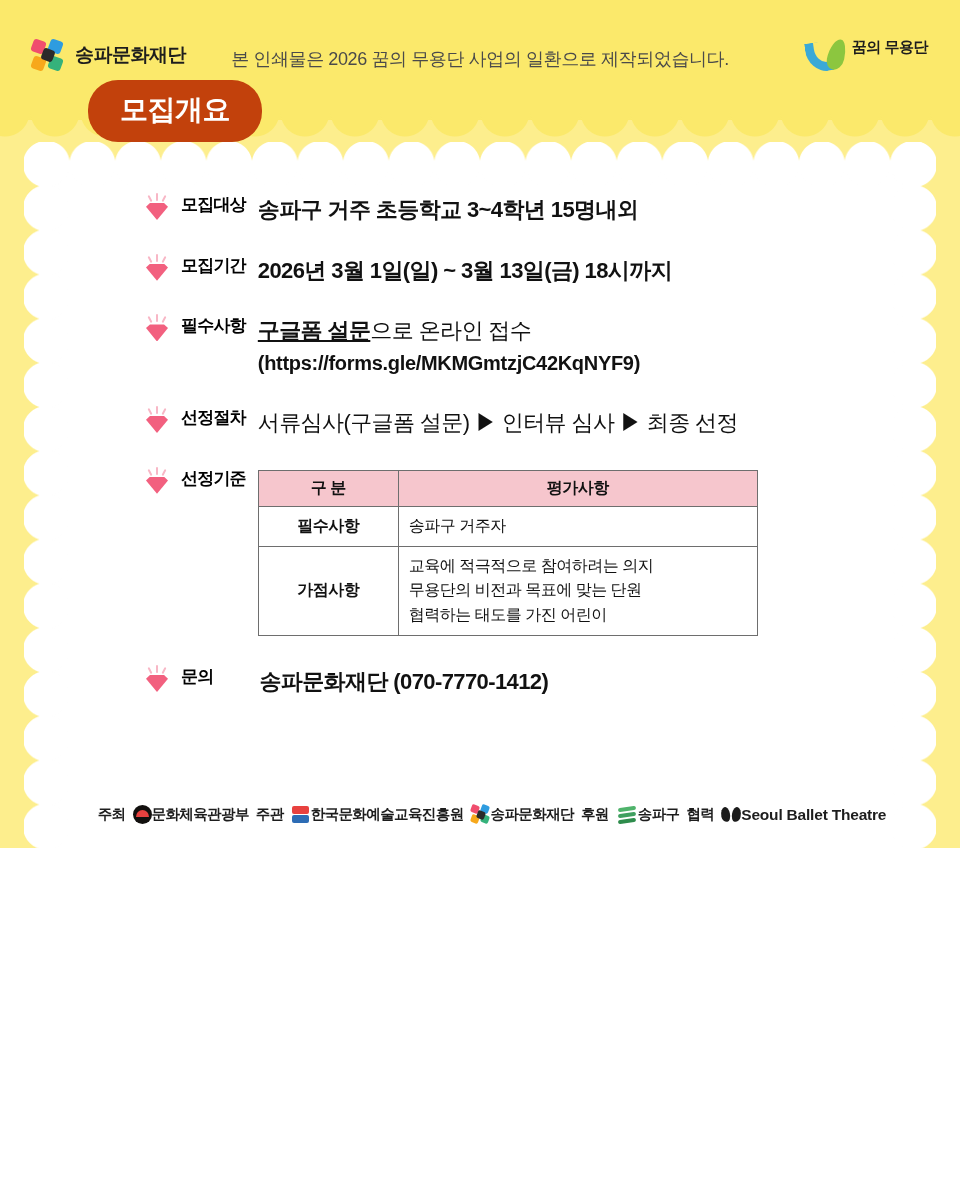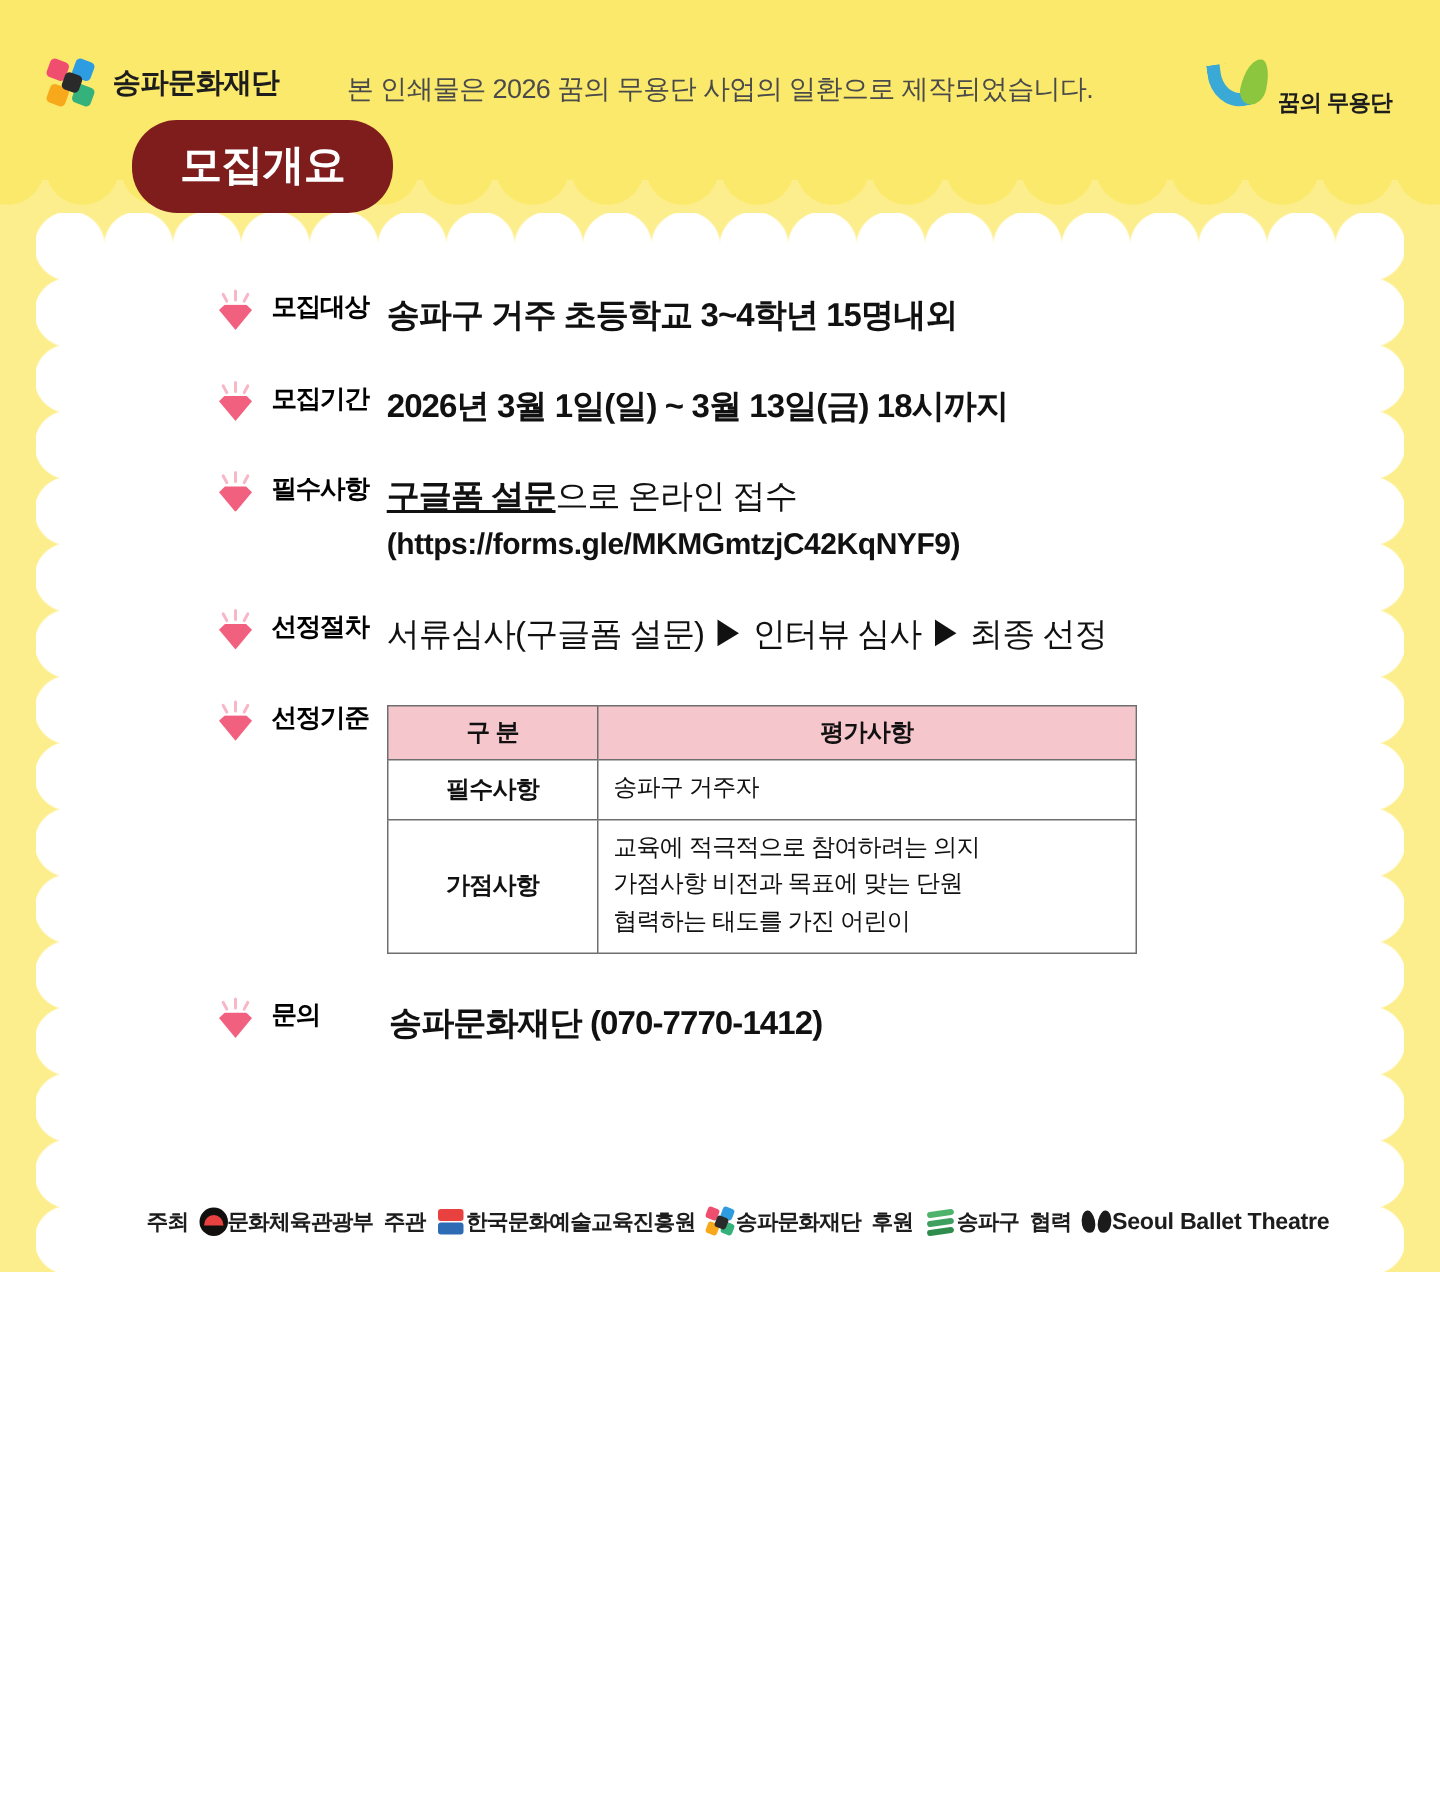--- a/index.html
+++ b/index.html
@@ -57,21 +57,21 @@
     position: absolute;
     left: 0; right: 0; top: 47px;
     text-align: center;
     font-size: 18px; color: #4a4a4a; letter-spacing: -0.4px;
     z-index: 4;
   }
 
   .logo-right {
     position: absolute;
     right: 32px; top: 38px;
-    display: flex; align-items: flex-end; gap: 2px;
+    display: flex; align-items: flex-start; gap: 2px;
     z-index: 5;
   }
   .dream-mark { position: relative; width: 44px; height: 40px; }
   .dream-mark .leaf {
     position: absolute; left: 22px; top: 1px;
     width: 17px; height: 31px;
     background: #8cc63f;
     border-radius: 60% 40% 55% 45% / 70% 60% 40% 30%;
     transform: rotate(12deg);
   }
@@ -117,21 +117,21 @@
 
   .card-content {
     position: absolute;
     left: 0; top: 0; width: 912px; height: 972px;
     z-index: 4;
     padding: 80px 60px 40px 60px;
   }
 
   .section-pill {
     display: inline-block;
-    background: #7f1d1d;
+    background: #c2410c;
     color: #ffffff;
     font-size: 28px;
     font-weight: bold;
     letter-spacing: -0.5px;
     padding: 11px 32px 13px 32px;
     border-radius: 30px;
     margin-left: 28px;
   }
 
   .rows { margin-top: 52px; padding-left: 84px; }
@@ -377,21 +377,21 @@
           </thead>
           <tbody>
             <tr>
               <td class="k">필수사항</td>
               <td class="v">송파구 거주자</td>
             </tr>
             <tr>
               <td class="k">가점사항</td>
               <td class="v">
                 <div>교육에 적극적으로 참여하려는 의지</div>
-                <div>가점사항 비전과 목표에 맞는 단원</div>
+                <div>무용단의 비전과 목표에 맞는 단원</div>
                 <div>협력하는 태도를 가진 어린이</div>
               </td>
             </tr>
           </tbody>
         </table>
       </div>
 
       <div class="row row-contact">
         <span class="gem">
           <span class="shine1"></span>

